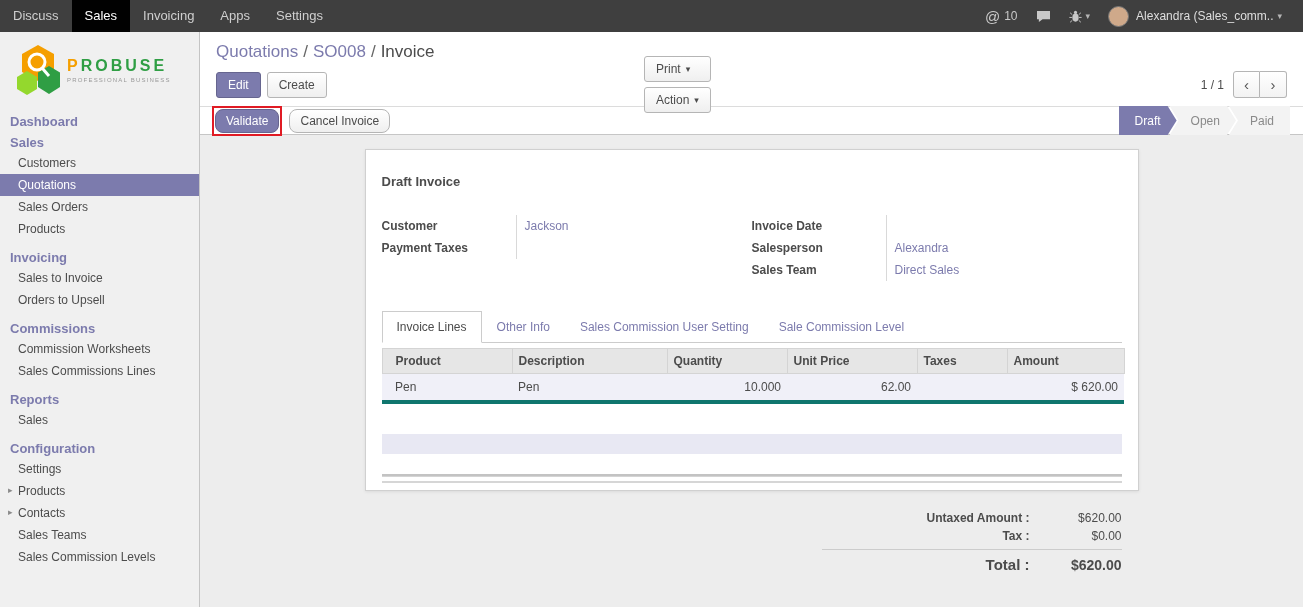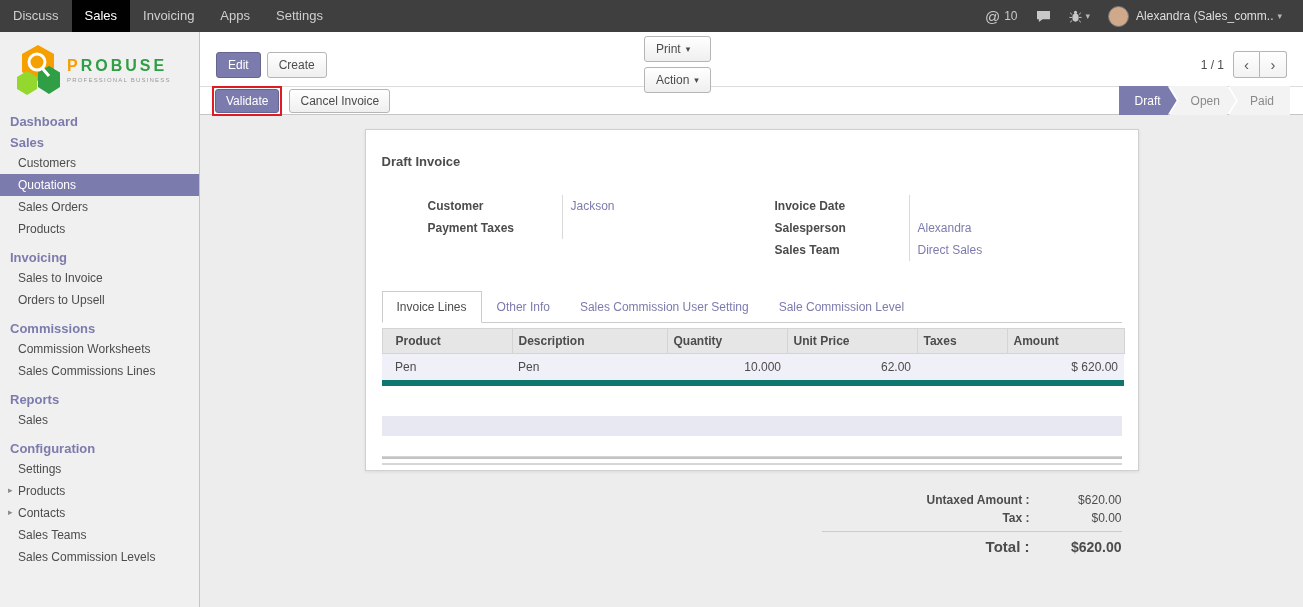--- a/index.html
+++ b/index.html
@@ -66,56 +66,56 @@
   .pager-btn { width:27px; height:27px; border:1px solid #b5b5b5; background:linear-gradient(#fff,#f2f2f2);
                font-size:15px; color:#555; display:flex; align-items:center; justify-content:center;
                cursor:pointer; }
   .pager-btn.prev { border-radius:3px 0 0 3px; }
   .pager-btn.next { border-left:0; border-radius:0 3px 3px 0; }
 
   
   .statusbar { background:#fff; border-top:1px solid #dcdcdc; border-bottom:1px solid #c6c6c6;
                height:29px; display:flex; align-items:center; padding-left:12px; flex:none; }
   .validate-wrap { border:2px solid #e01b24; padding:1px; display:inline-flex; }
-  .btn-sm { font-size:12px; padding:4px 10px; border-radius:3px; cursor:pointer; }
+  .btn-sm { font-size:12px; padding:4px 10px; border-radius:8px; cursor:pointer; }
   .btn-validate { background:#7c7bad; border:1px solid #66658f; color:#fff; }
   .btn-cancel { background:linear-gradient(#fff,#efefef); border:1px solid #b5b5b5; color:#4c4c4c; margin-left:7px; }
   .states { margin-left:auto; display:flex; height:29px; margin-right:13px; }
   .state { font-size:12px; color:#8a8a8a; background:#f3f3f3; display:flex; align-items:center;
            padding:0 16px 0 21px; margin-left:-7px; cursor:pointer;
            clip-path:polygon(0 0, calc(100% - 9px) 0, 100% 50%, calc(100% - 9px) 100%, 0 100%, 9px 50%); }
   .state:first-child { margin-left:0; padding-left:16px;
            clip-path:polygon(0 0, calc(100% - 9px) 0, 100% 50%, calc(100% - 9px) 100%, 0 100%); }
   .state:last-child { clip-path:polygon(0 0, 100% 0, 100% 100%, 0 100%, 9px 50%); }
   .state.active { background:#7c7bad; color:#fff; }
 
   
   .content { flex:1; position:relative; overflow:hidden; }
   .sheet { width:774px; margin:14px auto 0 auto; background:#fff; border:1px solid #d0d0d0;
            height:342px; padding:0 16px; position:relative; box-shadow:0 1px 3px rgba(0,0,0,0.08); }
   .sheet-title { margin-top:24px; font-size:13px; font-weight:bold; color:#4c4c4c; }
 
-  .fields { display:flex; margin-top:26px;margin-left:46px; }
+  .fields { display:flex; margin-top:26px; }
   .fgroup { width:50%; }
   .frow { display:flex; }
   .flabel { width:135px; flex:none; border-right:1px solid #d9d9d9; font-size:12px; font-weight:bold;
             color:#4c4c4c; padding:4px 8px 4px 0; }
   .fvalue { font-size:12px; color:#7c7bad; padding:4px 0 4px 8px; cursor:pointer; min-height:21px; }
 
   .tabs { display:flex; margin-top:30px; border-bottom:1px solid #ccc; }
   .tab { font-size:12px; color:#7c7bad; padding:8px 14px; cursor:pointer; margin-bottom:-1px;
          border:1px solid transparent; white-space:nowrap; }
   .tab.active { background:#fff; border-color:#ccc #ccc #fff #ccc; color:#4c4c4c; }
 
   table.lines { width:100%; border-collapse:collapse; margin-top:5px; table-layout:fixed; }
   .lines th { background:#e6e6e6; font-size:12px; color:#4c4c4c; font-weight:bold; text-align:left;
               padding:5px 6px; border:1px solid #d4d4d4; cursor:pointer; overflow:hidden; }
   .lines th.first { padding-left:13px; }
   .lines td { font-size:12px; color:#4c4c4c; padding:6px 6px; background:#f0f0f8;
-              border-bottom:6px solid #0f766e; overflow:hidden; }
+              border-bottom:4px solid #0f766e; overflow:hidden; }
   .lines td.first { padding-left:13px; }
   .num { text-align:right; }
 
   .stripe { height:20px; background:#e8e8f3; margin-top:30px; }
   .sep-block { margin-top:20px; }
   .sep1 { height:3px; background:#c3c3c3; }
   .sep2 { height:2px; background:#d6d6d6; margin-top:4px; }
 
   .totals { margin-top:26px; margin-left:auto; width:300px; }
   .trow { display:flex; justify-content:flex-end; align-items:baseline; padding:2px 0; }
@@ -218,20 +218,23 @@
       <span class="expand-arrow">▸</span><span>Contacts</span>
     </div>
     <div class="side-item">Sales Teams</div>
     <div class="side-item">Sales Commission Levels</div>
   </div>
 </div>
 
 <div class="main">
 
   <div class="control-panel">
+    <div class="breadcrumb">
+      <span class="crumb-link">Quotations</span><span class="crumb-sep">/</span><span class="crumb-link">SO008</span><span class="crumb-sep">/</span><span class="crumb-current">Invoice</span>
+    </div>
     <div class="cp-row">
       <div class="cp-left">
         <button class="btn btn-primary">Edit</button>
         <button class="btn">Create</button>
       </div>
       <div class="cp-center">
         <button class="btn">
           <span>Print</span>
           <span class="dd-caret">▾</span>
         </button>

